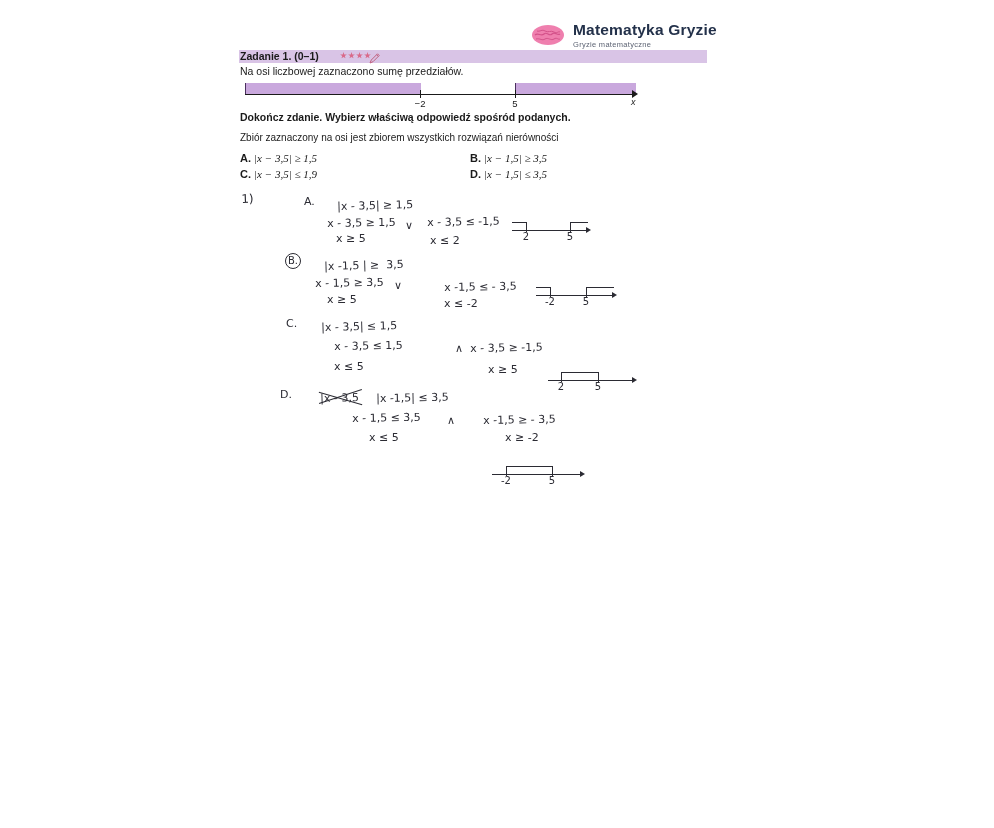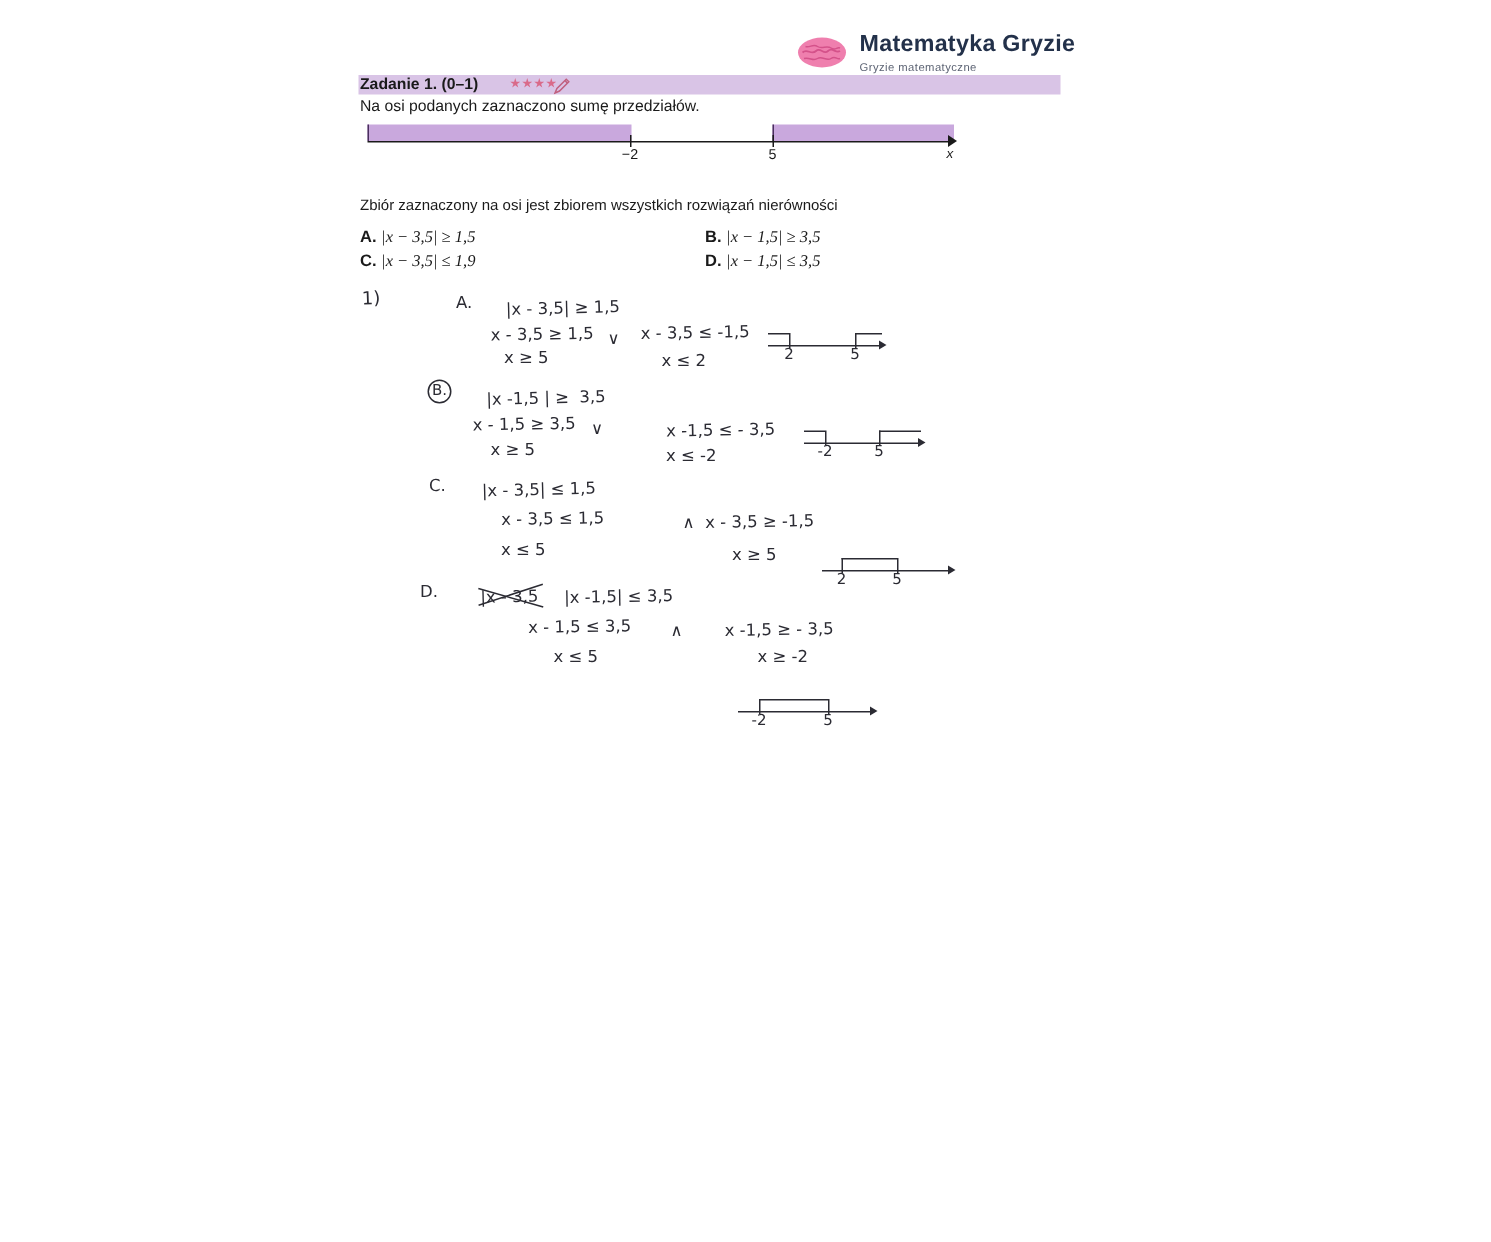--- a/index.html
+++ b/index.html
@@ -267,34 +267,35 @@
     <span class="star"></span>
     <span class="star"></span>
   </div>
   <span class="pencil-icon">
     <svg width="11" height="12" viewBox="0 0 11 12">
       <path d="M1 11l1.3-3L8.5 1.8l1.7 1.7L4 9.7 1 11z" fill="none" stroke="#c0607f" stroke-width="1"></path>
       <path d="M7.6 2.7l1.7 1.7" stroke="#c0607f" stroke-width="1"></path>
     </svg>
   </span>
 
-  <div class="stmt">Na osi podanych zaznaczono sumę przedziałów.</div>
+  <div class="stmt">Na osi liczbowej zaznaczono sumę przedziałów.</div>
 
   <div class="axis-area">
     <div class="band" style="left:6px; width:175px;"></div>
     <div class="band right" style="left:276px; width:120px;"></div>
     <div class="axis-line"></div>
     <div class="axis-arrow"></div>
     <div class="axis-x-label">x</div>
     <div class="tick" style="left:181px;"></div>
     <div class="tick" style="left:276px;"></div>
     <div class="tick-label" style="left:181px;">−2</div>
     <div class="tick-label" style="left:276px;">5</div>
   </div>
 
+  <div class="prompt">Dokończ zdanie. Wybierz właściwą odpowiedź spośród podanych.</div>
   <div class="subprompt">Zbiór zaznaczony na osi jest zbiorem wszystkich rozwiązań nierówności</div>
 
   <div class="choice choice-a">
     <span class="lbl">A.</span>
     <span class="math">|x − 3,5| ≥ 1,5</span>
   </div>
   <div class="choice choice-b">
     <span class="lbl">B.</span>
     <span class="math">|x − 1,5| ≥ 3,5</span>
   </div>
@@ -310,21 +311,21 @@
   <div>
 
     <div class="hw hw-lg" style="left:241px; top:192px; transform: rotate(-2deg);">1)</div>
 
     <div class="hw" style="left:304px; top:195px;">A.</div>
     <div class="hw" style="left:337px; top:200px; transform: rotate(-1.5deg);">|x - 3,5| ≥ 1,5</div>
     <div class="hw" style="left:327px; top:217px; transform: rotate(-1deg);">x - 3,5 ≥ 1,5</div>
     <div class="hw" style="left:405px; top:219px;">∨</div>
     <div class="hw" style="left:427px; top:216px; transform: rotate(-1deg);">x - 3,5 ≤ -1,5</div>
     <div class="hw" style="left:336px; top:232px;">x ≥ 5</div>
-    <div class="hw" style="left:441px; top:234px;">x ≤ 2</div>
+    <div class="hw" style="left:430px; top:234px;">x ≤ 2</div>
 
     <div class="mini-axis" style="left:512px; top:214px;">
       <div class="mini-line" style="left:0; top:16px; width:76px;"></div>
       <div class="mini-arrowhead" style="left:74px; top:13px;"></div>
       <div class="mini-tick" style="left:14px; top:8px; height:10px;"></div>
       <div class="mini-tick" style="left:58px; top:8px; height:10px;"></div>
       <div class="mini-seg" style="left:0; top:8px; width:14px;"></div>
       <div class="mini-seg" style="left:58px; top:8px; width:18px;"></div>
       <div class="mini-lbl" style="left:14px; top:17px;">2</div>
       <div class="mini-lbl" style="left:58px; top:17px;">5</div>

